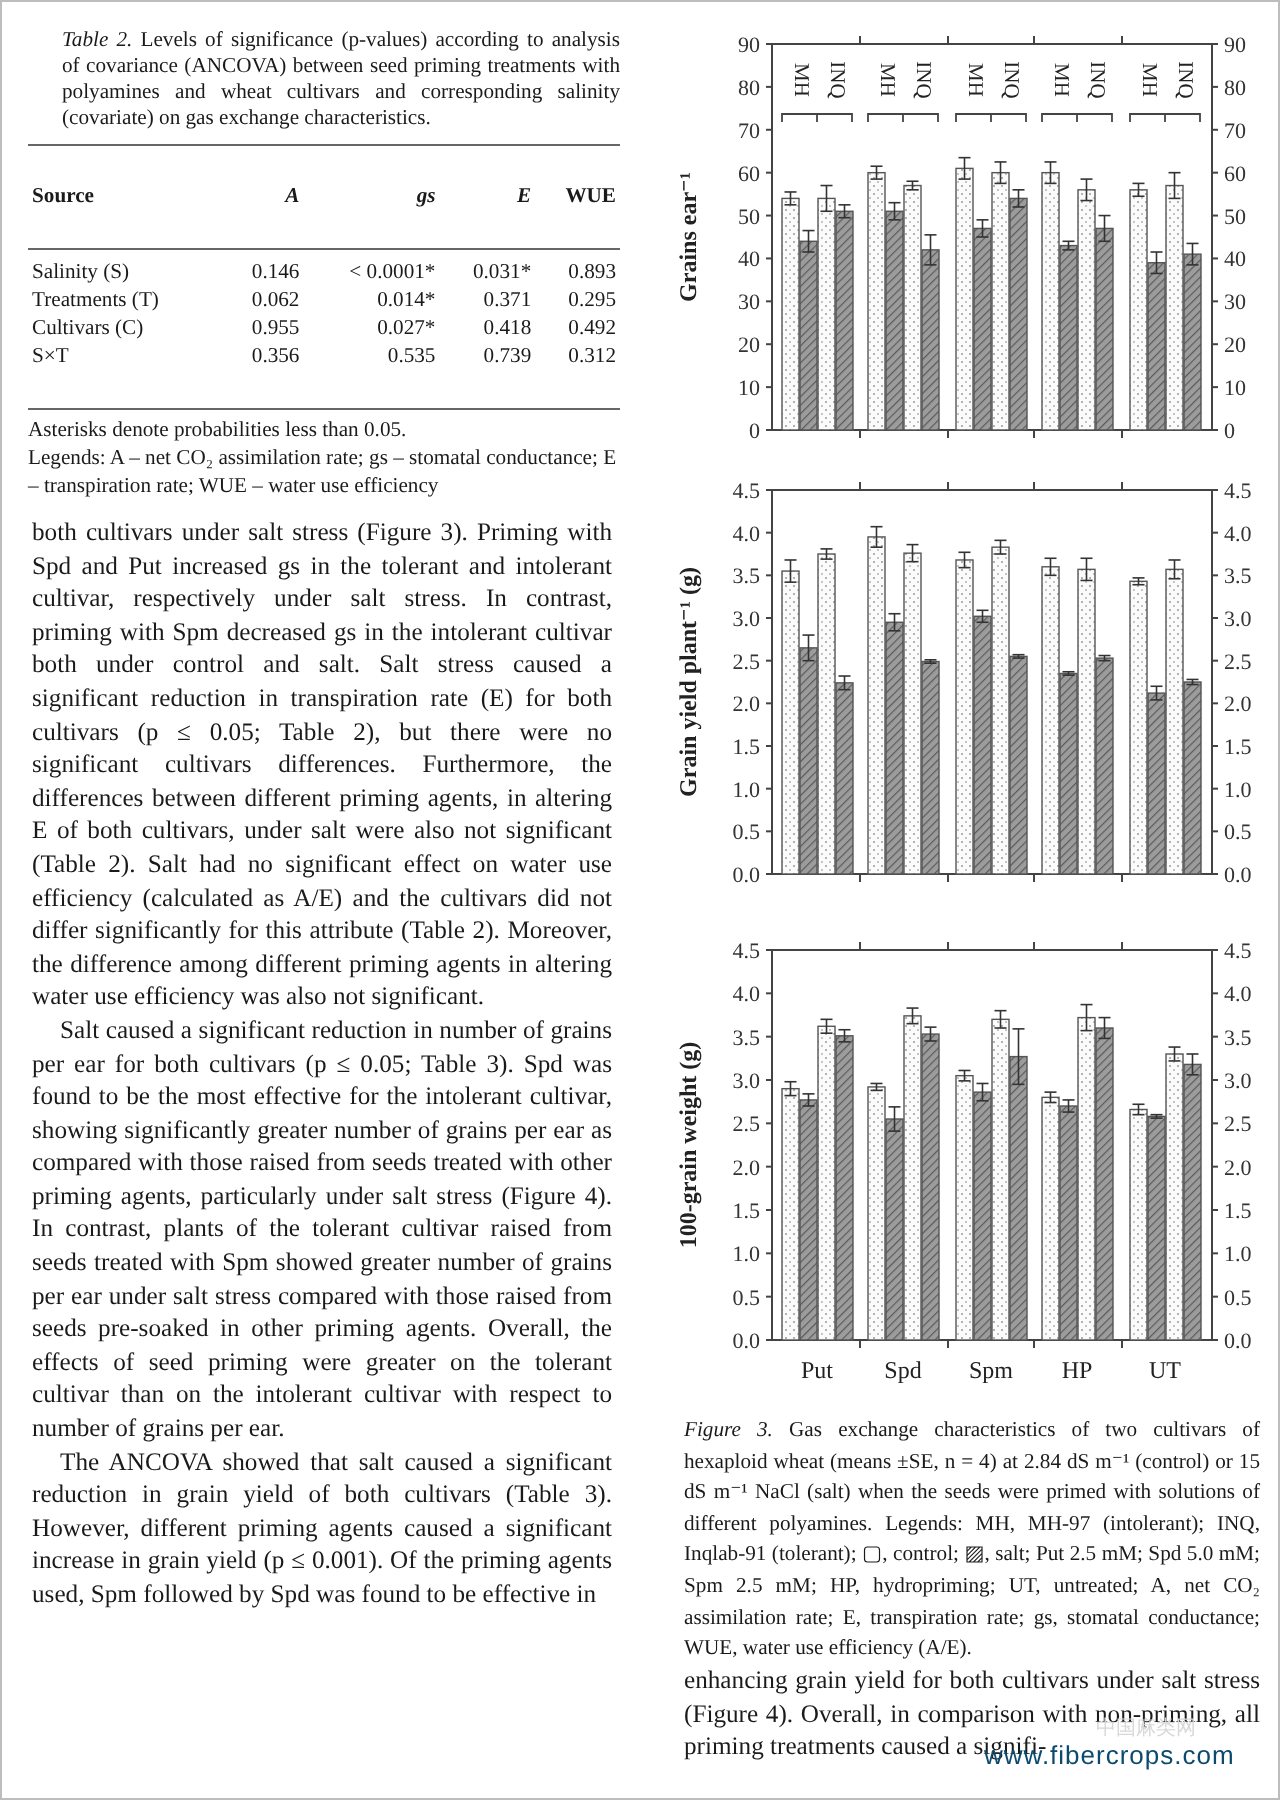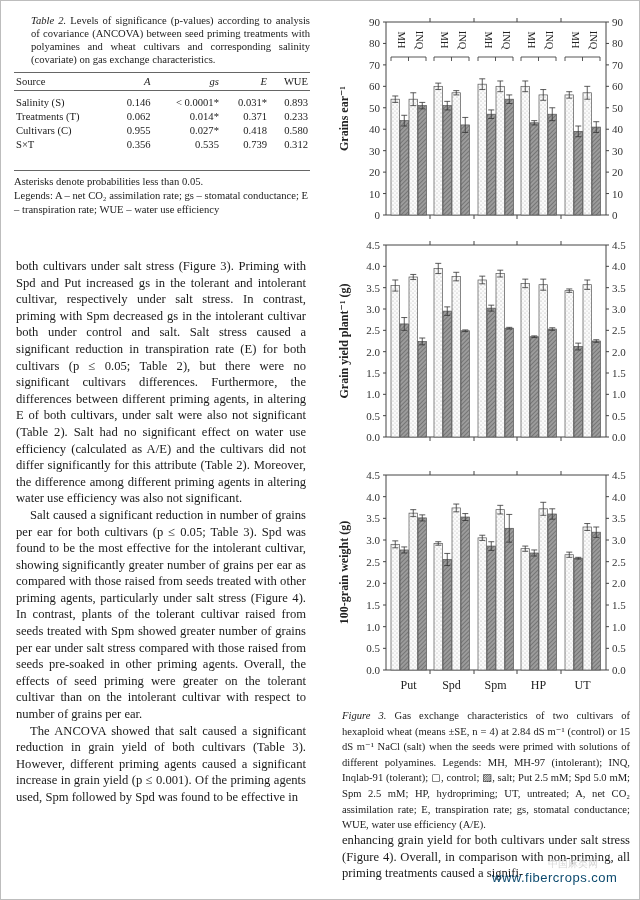--- a/index.html
+++ b/index.html
@@ -2,21 +2,21 @@
 <html><head>
 <meta charset="utf-8">
 <style>
   html,body{margin:0;padding:0;background:#fff;}
   body{width:640px;height:900px;position:relative;overflow:hidden;font-family:"Liberation Serif","DejaVu Serif",serif;color:#1a1a1a;}
   .frame{position:absolute;left:0;top:0;width:638px;height:898px;border:1px solid #bdbdbd;}
   .col-left{position:absolute;left:14px;top:8px;width:296px;}
   .tcap{font-size:10.6px;line-height:13px;text-align:justify;margin:6px 0 0 17px;}
   .tcap i{font-style:italic;}
   table.t2{width:100%;border-collapse:collapse;font-size:10.6px;margin-top:6px;}
-  table.t2 th{font-weight:normal;text-align:right;padding:3px 2px;border-top:1.4px solid #666;border-bottom:1.4px solid #666;}
+  table.t2 th{font-weight:bold;text-align:right;padding:20px 2px;border-top:1.4px solid #666;border-bottom:1.4px solid #666;}
   table.t2 th:first-child{text-align:left;}
   table.t2 th.it{font-style:italic;}
   table.t2 td{text-align:right;padding:0 2px;line-height:14px;}
   table.t2 td:first-child{text-align:left;}
   table.t2 tr.first td{padding-top:5px;}
   table.t2 tr.last td{padding-bottom:18px;border-bottom:1.4px solid #666;}
   .tnote{font-size:10.6px;line-height:14px;margin-top:4px;}
   .body-text{position:absolute;left:16px;top:258px;width:290px;font-size:12.6px;line-height:16.6px;text-align:justify;}
   .body-text p{margin:0;}
   .body-text p.ind{text-indent:14px;}
@@ -54,28 +54,28 @@
         <td>0.146</td>
         <td>&lt; 0.0001*</td>
         <td>0.031*</td>
         <td>0.893</td>
       </tr>
       <tr>
         <td>Treatments (T)</td>
         <td>0.062</td>
         <td>0.014*</td>
         <td>0.371</td>
-        <td>0.233</td>
+        <td>0.295</td>
       </tr>
       <tr>
         <td>Cultivars (C)</td>
         <td>0.955</td>
         <td>0.027*</td>
         <td>0.418</td>
-        <td>0.580</td>
+        <td>0.492</td>
       </tr>
       <tr class="last">
         <td>S×T</td>
         <td>0.356</td>
         <td>0.535</td>
         <td>0.739</td>
         <td>0.312</td>
       </tr>
     </tbody>
   </table>

